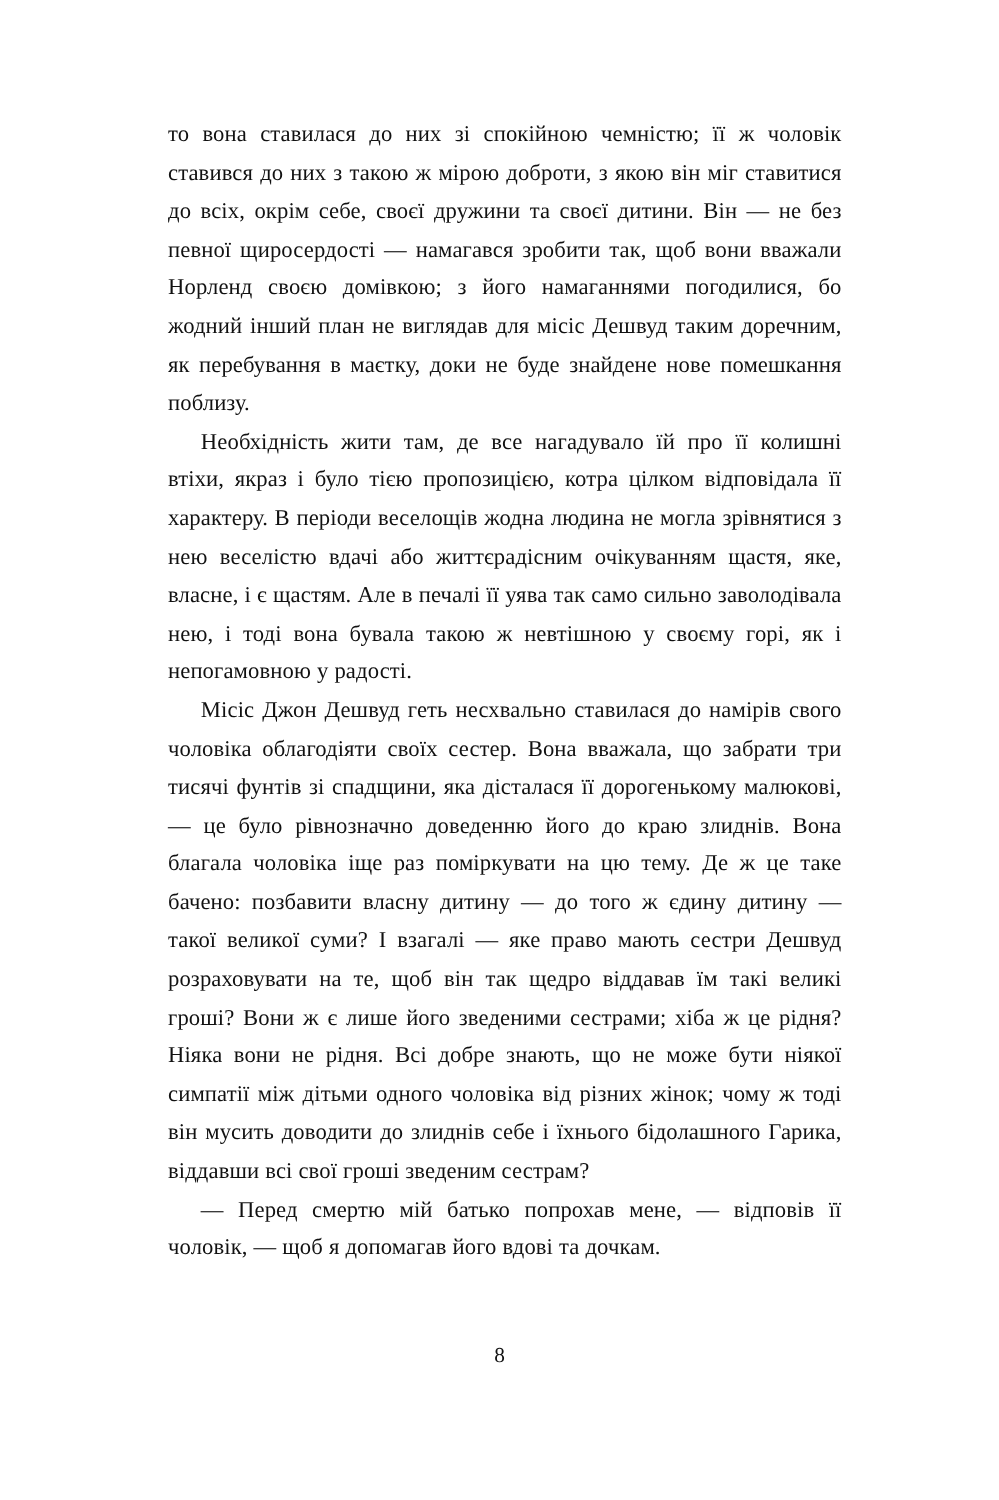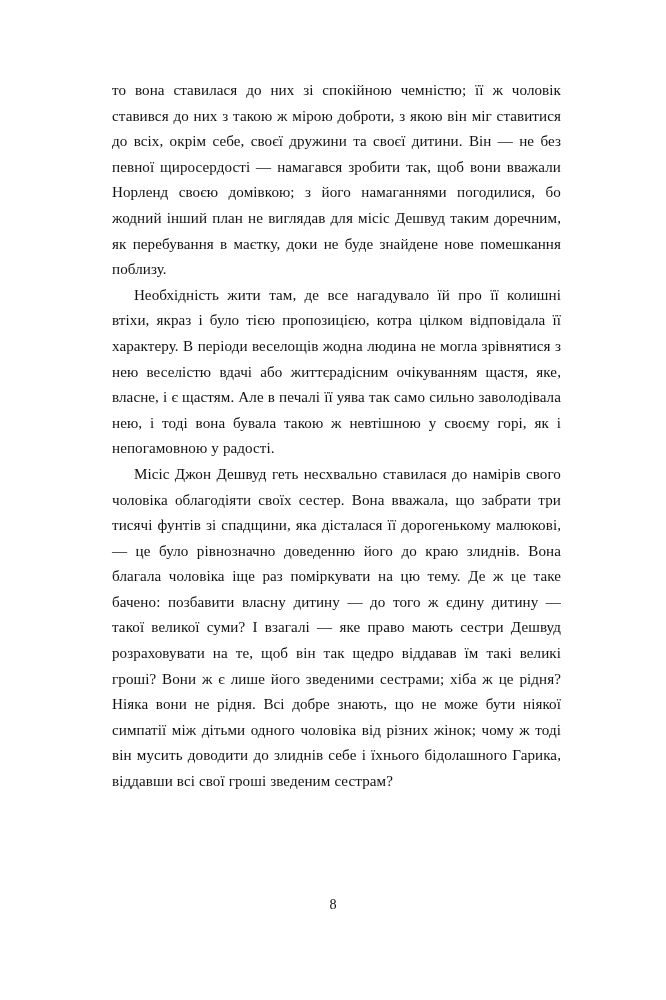--- a/index.html
+++ b/index.html
@@ -49,15 +49,16 @@
   }
 </style>
 </head>
 <body>
 
 <div class="page">
   <div class="body-text">
     <p>то вона ставилася до них зі спокійною чемністю; її ж чоловік ставився до них з такою ж мірою доброти, з якою він міг ставитися до всіх, окрім себе, своєї дружини та своєї дитини. Він — не без певної щиросердості — намагався зробити так, щоб вони вважали Норленд своєю домівкою; з його намаганнями погодилися, бо жодний інший план не виглядав для місіс Дешвуд таким доречним, як перебування в маєтку, доки не буде знайдене нове помешкання поблизу.</p>
     <p class="indent">Необхідність жити там, де все нагадувало їй про її колишні втіхи, якраз і було тією пропозицією, котра цілком відповідала її характеру. В періоди веселощів жодна людина не могла зрівнятися з нею веселістю вдачі або життєрадісним очікуванням щастя, яке, власне, і є щастям. Але в печалі її уява так само сильно заволодівала нею, і тоді вона бувала такою ж невтішною у своєму горі, як і непогамовною у радості.</p>
     <p class="indent">Місіс Джон Дешвуд геть несхвально ставилася до намірів свого чоловіка облагодіяти своїх сестер. Вона вважала, що забрати три тисячі фунтів зі спадщини, яка дісталася її дорогенькому малюкові, — це було рівнозначно доведенню його до краю злиднів. Вона благала чоловіка іще раз поміркувати на цю тему. Де ж це таке бачено: позбавити власну дитину — до того ж єдину дитину — такої великої суми? І взагалі — яке право мають сестри Дешвуд розраховувати на те, щоб він так щедро віддавав їм такі великі гроші? Вони ж є лише його зведеними сестрами; хіба ж це рідня? Ніяка вони не рідня. Всі добре знають, що не може бути ніякої симпатії між дітьми одного чоловіка від різних жінок; чому ж тоді він мусить доводити до злиднів себе і їхнього бідолашного Гарика, віддавши всі свої гроші зведеним сестрам?</p>
+    <p class="indent">— Перед смертю мій батько попрохав мене, — відповів її чоловік, — щоб я допомагав його вдові та дочкам.</p>
   </div>
   <div class="page-number">8</div>
 </div>
 
 </body></html>

